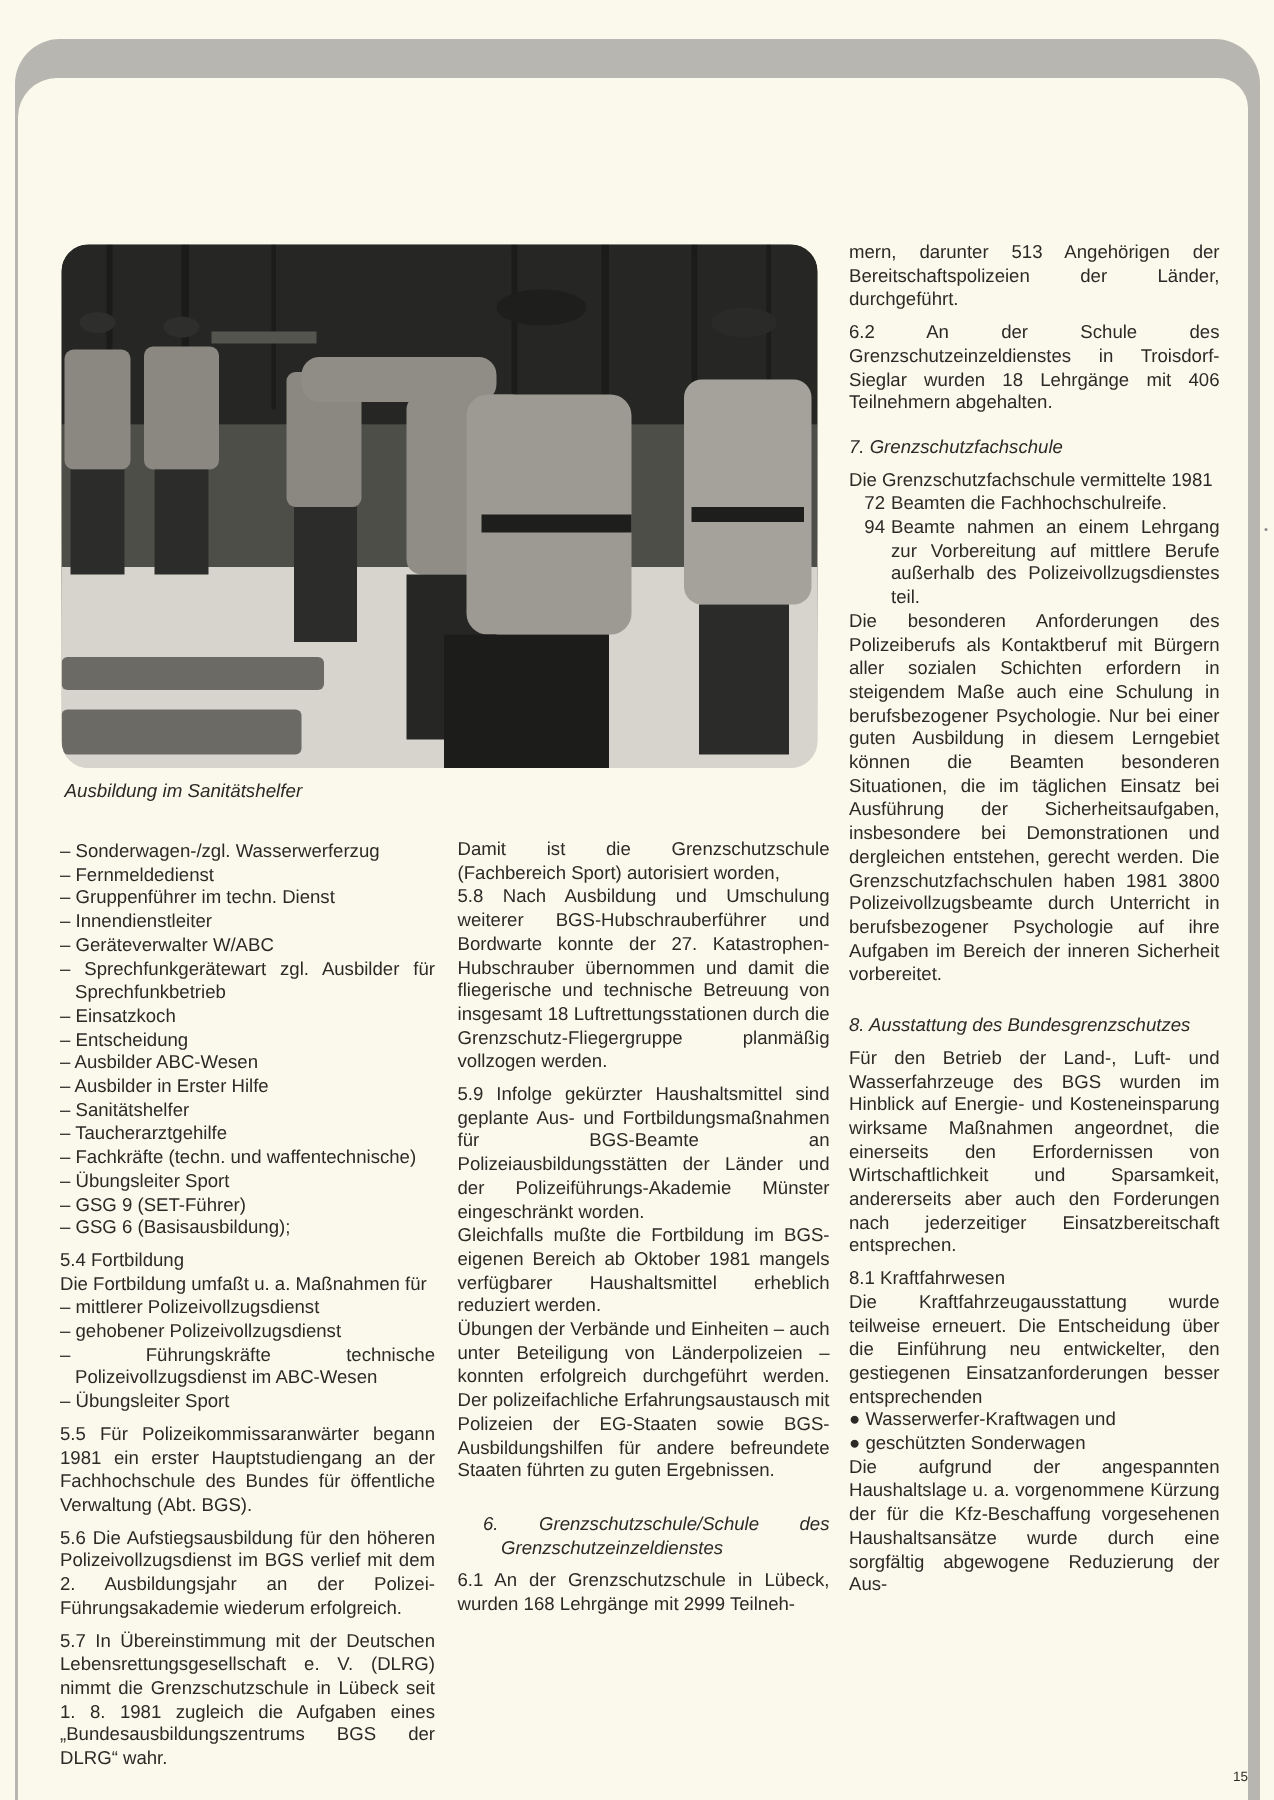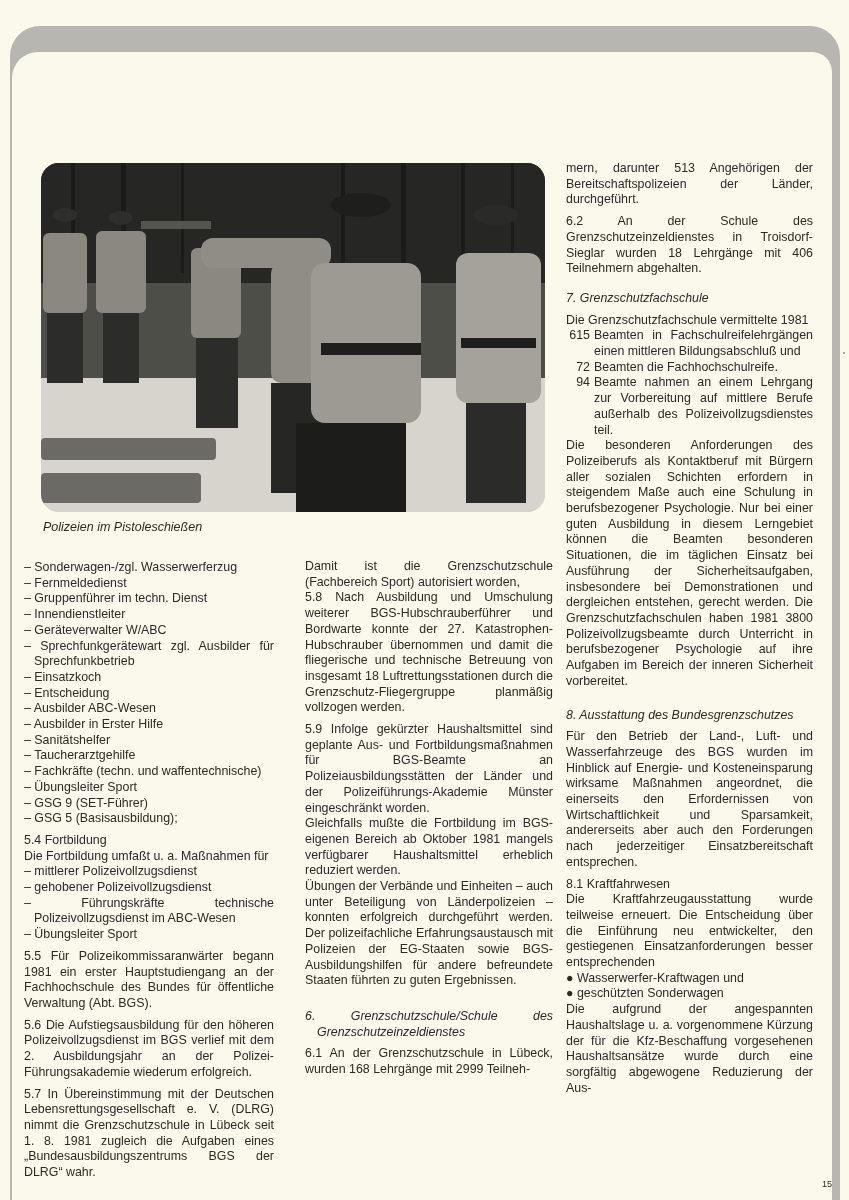--- a/index.html
+++ b/index.html
@@ -28,21 +28,21 @@
     border-radius: 18px; overflow: hidden;
     background: linear-gradient(180deg, #2a2a28 0%, #3c3c38 30%, #56564f 55%, #aeaca4 75%, #dcdad2 100%);
   }
   .photo svg { width: 100%; height: 100%; display: block; }
   .caption {
     position: absolute; left: 43px; top: 520px; font-size: 12.5px; font-style: italic;
   }
   .col { position: absolute; font-size: 12.4px; line-height: 15.7px; text-align: justify; }
   .col p { margin: 0 0 6px 0; }
   .col .tight { margin-bottom: 0; }
-  .left { left: 24px; top: 560px; width: 250px; }
+  .left { left: 40px; top: 560px; width: 250px; }
   .mid { left: 305px; top: 559px; width: 248px; }
   .right { left: 566px; top: 161px; width: 247px; }
   .dash { display: block; padding-left: 10px; text-indent: -10px; text-align: justify; }
   .dash::before { content: "– "; }
   .h-ital { font-style: italic; margin: 14px 0 6px 0; }
   .num-item { display: flex; }
   .num-item .n { width: 24px; text-align: right; padding-right: 4px; flex: none; }
   .num-item .t { flex: 1; text-align: justify; }
   .bullet::before { content: "● "; }
   .page-num { position: absolute; left: 822px; top: 1179px; font-size: 9px; }
@@ -95,40 +95,40 @@
       <rect x="270" y="100" width="110" height="160" rx="14" fill="#9c9a92"></rect>
       <rect x="280" y="180" width="100" height="12" fill="#1e1e1c"></rect>
       <rect x="255" y="260" width="110" height="90" fill="#1c1c1a"></rect>
       <ellipse cx="455" cy="52" rx="22" ry="10" fill="#2a2a28"></ellipse>
       <rect x="415" y="90" width="85" height="150" rx="12" fill="#a4a29a"></rect>
       <rect x="420" y="175" width="75" height="10" fill="#1e1e1c"></rect>
       <rect x="425" y="240" width="60" height="100" fill="#2b2b29"></rect>
     </g>
   </svg>
 </div>
-<div class="caption">Polizeien im Pistoleschießen</div>
+<div class="caption">Ausbildung im Sanitätshelfer</div>
 
 <div class="col left">
   <div>
     <span class="dash">Sonderwagen-/zgl. Wasserwerferzug</span>
     <span class="dash">Fernmeldedienst</span>
     <span class="dash">Gruppenführer im techn. Dienst</span>
     <span class="dash">Innendienstleiter</span>
     <span class="dash">Geräteverwalter W/ABC</span>
     <span class="dash">Sprechfunkgerätewart zgl. Ausbilder für Sprechfunkbetrieb</span>
     <span class="dash">Einsatzkoch</span>
     <span class="dash">Entscheidung</span>
     <span class="dash">Ausbilder ABC-Wesen</span>
     <span class="dash">Ausbilder in Erster Hilfe</span>
     <span class="dash">Sanitätshelfer</span>
     <span class="dash">Taucherarztgehilfe</span>
     <span class="dash" style="text-align:left;">Fachkräfte (techn. und waffentechnische)</span>
     <span class="dash">Übungsleiter Sport</span>
     <span class="dash">GSG 9 (SET-Führer)</span>
-    <span class="dash">GSG 5 (Basisausbildung);</span>
+    <span class="dash">GSG 6 (Basisausbildung);</span>
   </div>
   <div style="height:6px"></div>
   <div>5.4  Fortbildung</div>
   <p class="tight">Die Fortbildung umfaßt u. a. Maßnahmen für</p>
   <div style="margin-bottom:6px;">
     <span class="dash">mittlerer Polizeivollzugsdienst</span>
     <span class="dash">gehobener Polizeivollzugsdienst</span>
     <span class="dash">Führungskräfte technische Polizeivollzugsdienst im ABC-Wesen</span>
     <span class="dash">Übungsleiter Sport</span>
   </div>
@@ -136,34 +136,30 @@
   <p>5.6  Die Aufstiegsausbildung für den höheren Polizeivollzugsdienst im BGS verlief mit dem 2. Ausbildungsjahr an der Polizei-Führungsakademie wiederum erfolgreich.</p>
   <p>5.7 In Übereinstimmung mit der Deutschen Lebensrettungsgesellschaft e. V. (DLRG) nimmt die Grenzschutzschule in Lübeck seit 1. 8. 1981 zugleich die Aufgaben eines „Bundesausbildungszentrums BGS der DLRG“ wahr.</p>
 </div>
 
 <div class="col mid">
   <p class="tight">Damit ist die Grenzschutzschule (Fachbereich Sport) autorisiert worden,</p>
   <p>5.8 Nach Ausbildung und Umschulung weiterer BGS-Hubschrauberführer und Bordwarte konnte der 27. Katastrophen-Hubschrauber übernommen und damit die fliegerische und technische Betreuung von insgesamt 18 Luftrettungsstationen durch die Grenzschutz-Fliegergruppe planmäßig vollzogen werden.</p>
   <p class="tight">5.9  Infolge gekürzter Haushaltsmittel sind geplante Aus- und Fortbildungsmaßnahmen für BGS-Beamte an Polizeiausbildungsstätten der Länder und der Polizeiführungs-Akademie Münster eingeschränkt worden.</p>
   <p class="tight">Gleichfalls mußte die Fortbildung im BGS-eigenen Bereich ab Oktober 1981 mangels verfügbarer Haushaltsmittel erheblich reduziert werden.</p>
   <p>Übungen der Verbände und Einheiten – auch unter Beteiligung von Länderpolizeien – konnten erfolgreich durchgeführt werden. Der polizeifachliche Erfahrungsaustausch mit Polizeien der EG-Staaten sowie BGS-Ausbildungshilfen für andere befreundete Staaten führten zu guten Ergebnissen.</p>
-  <div class="h-ital" style="margin-top:20px; padding-left:12px; text-indent:-12px;">6. Grenzschutzschule/Schule des Grenzschutzeinzeldienstes</div>
+  <div class="h-ital" style="margin-top:20px; padding-left:12px; text-indent:-12px;margin-left:17px;">6. Grenzschutzschule/Schule des Grenzschutzeinzeldienstes</div>
   <p>6.1  An der Grenzschutzschule in Lübeck, wurden 168 Lehrgänge mit 2999 Teilneh-</p>
 </div>
 
 <div class="col right">
   <p>mern, darunter 513 Angehörigen der Bereitschaftspolizeien der Länder, durchgeführt.</p>
   <p>6.2 An der Schule des Grenzschutzeinzeldienstes in Troisdorf-Sieglar wurden 18 Lehrgänge mit 406 Teilnehmern abgehalten.</p>
   <div class="h-ital" style="">7. Grenzschutzfachschule</div>
   <p class="tight" style="text-align:left;">Die Grenzschutzfachschule vermittelte 1981</p>
   <div>
-    <div class="num-item">
-      <span class="n">615</span>
-      <span class="t">Beamten in Fachschulreifelehrgängen einen mittleren Bildungsabschluß und</span>
-    </div>
     <div class="num-item">
       <span class="n">72</span>
       <span class="t">Beamten die Fachhochschulreife.</span>
     </div>
     <div class="num-item">
       <span class="n">94</span>
       <span class="t">Beamte nahmen an einem Lehrgang zur Vorbereitung auf mittlere Berufe außerhalb des Polizeivollzugsdienstes teil.</span>
     </div>
   </div>
   <p>Die besonderen Anforderungen des Polizeiberufs als Kontaktberuf mit Bürgern aller sozialen Schichten erfordern in steigendem Maße auch eine Schulung in berufsbezogener Psychologie. Nur bei einer guten Ausbildung in diesem Lerngebiet können die Beamten besonderen Situationen, die im täglichen Einsatz bei Ausführung der Sicherheitsaufgaben, insbesondere bei Demonstrationen und dergleichen entstehen, gerecht werden. Die Grenzschutzfachschulen haben 1981 3800 Polizeivollzugsbeamte durch Unterricht in berufsbezogener Psychologie auf ihre Aufgaben im Bereich der inneren Sicherheit vorbereitet.</p>

